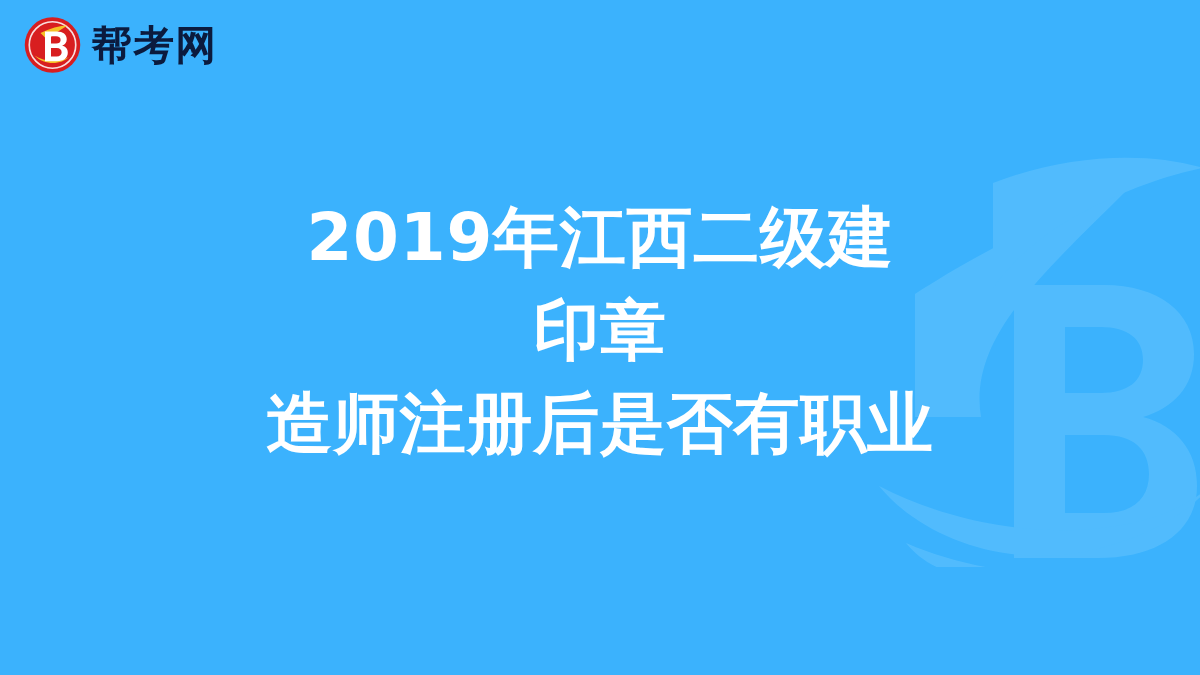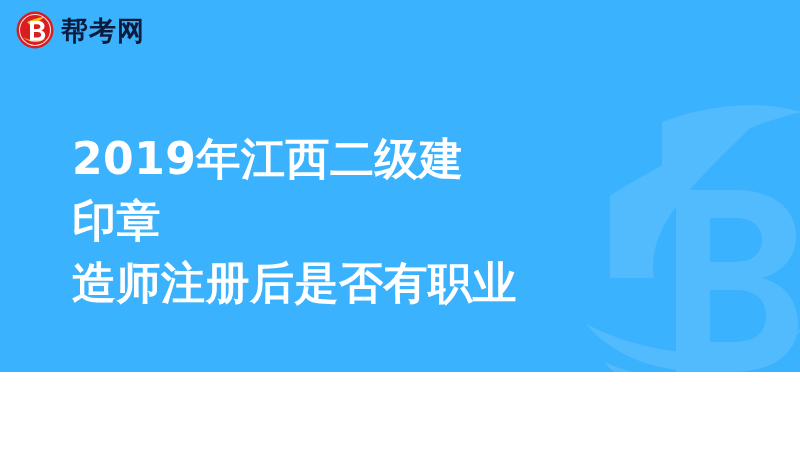--- a/index.html
+++ b/index.html
@@ -3,21 +3,21 @@
 <meta charset="utf-8">
 <style>
   html, body {
     margin: 0;
     padding: 0;
     background: #ffffff;
   }
   #screen {
     position: relative;
     width: 800px;
-    height: 372px;
+    height: 450px;
     overflow: hidden;
     background: #3bb2fd;
     font-family: "Liberation Sans", "DejaVu Sans", sans-serif;
     -webkit-font-smoothing: antialiased;
   }
 
   
   #watermark {
     position: absolute;
     right: -18px;
@@ -56,20 +56,21 @@
     font-family: "DejaVu Sans", "Liberation Sans", sans-serif;
   }
 
   
   #headline {
     position: absolute;
     left: 0;
     right: 0;
     top: 128px;
     z-index: 2;
+    text-align: center;
     color: #ffffff;
     font-weight: bold;
     font-size: 44px;
     line-height: 62px;
     letter-spacing: 0.5px;
     font-family: "DejaVu Sans", "Liberation Sans", sans-serif;
     padding: 0 72px;
     box-sizing: border-box;
     word-break: break-all;
   }

